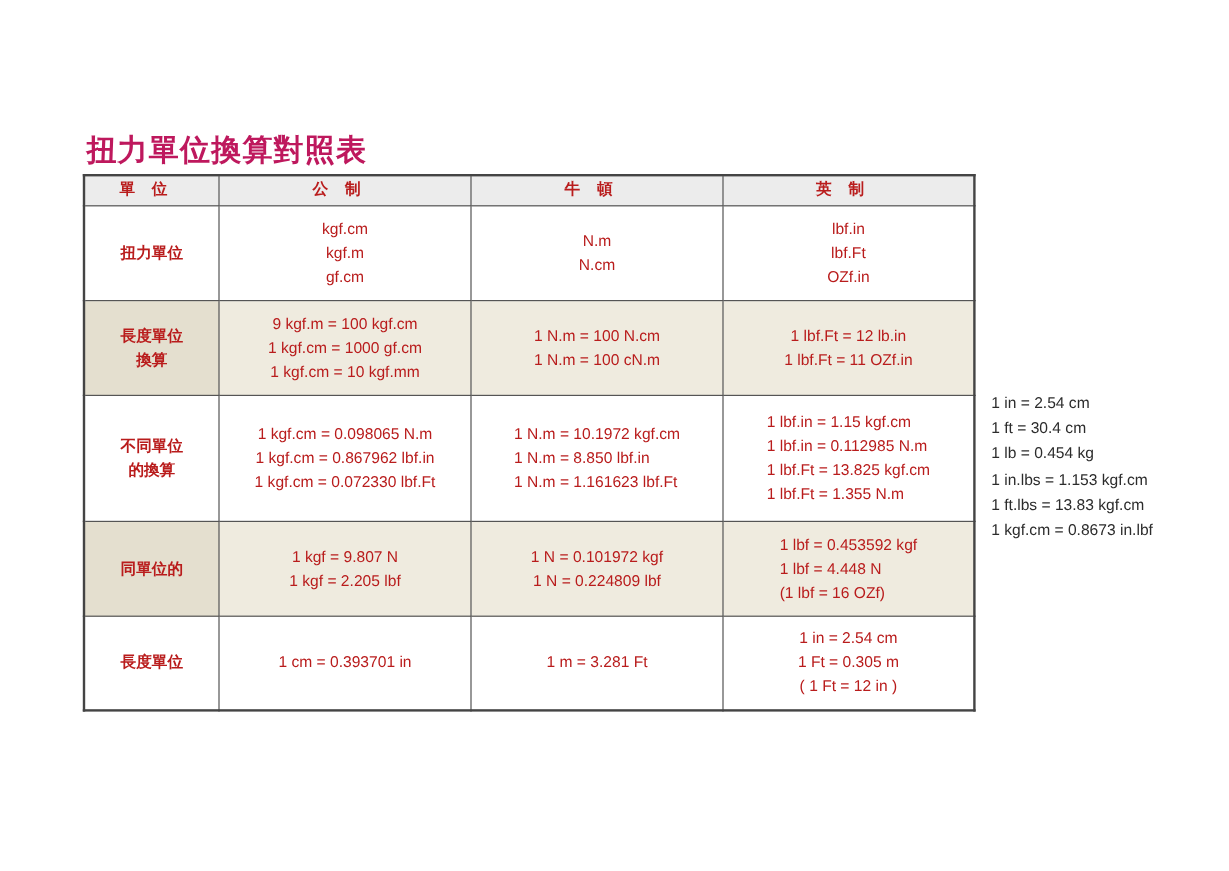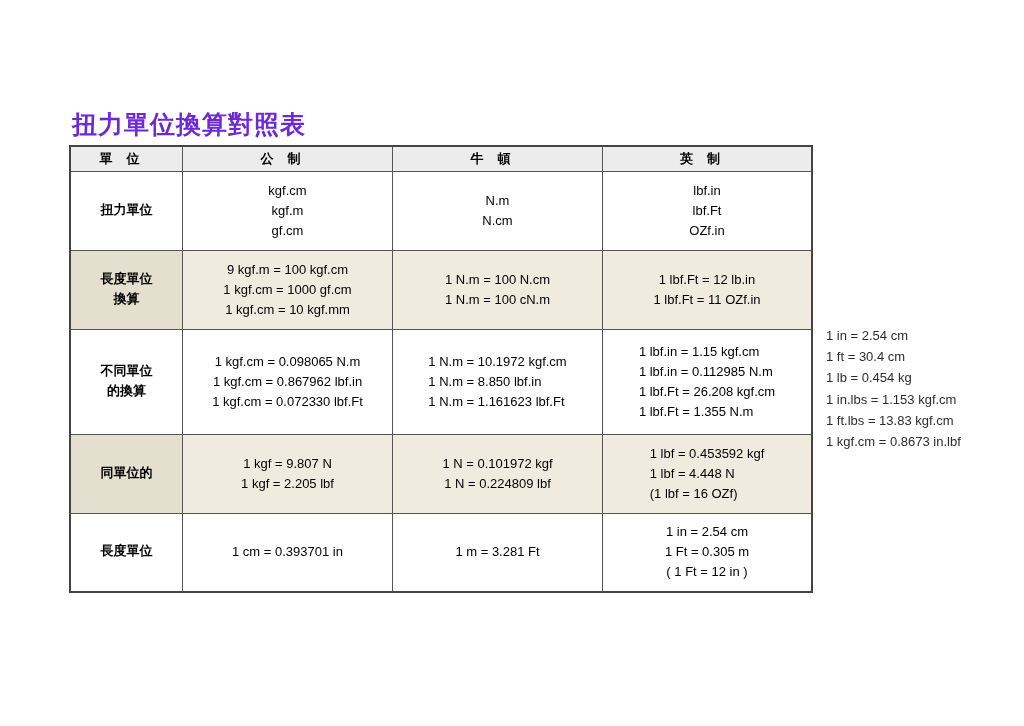--- a/index.html
+++ b/index.html
@@ -2,36 +2,36 @@
 <html><head>
 <meta charset="utf-8">
 <style>
   html, body { margin: 0; padding: 0; }
   body {
     width: 1024px; height: 726px; background: #ffffff; position: relative; overflow: hidden;
     font-family: "Liberation Sans", "DejaVu Sans", sans-serif; color: #2a2a2a;
   }
   .title {
     position: absolute; left: 72px; top: 108px; font-size: 25px; font-weight: bold;
-    color: #6d28d9; letter-spacing: 1px;
+    color: #be185d; letter-spacing: 1px;
     font-family: "DejaVu Sans", sans-serif;
   }
   table.conv {
     position: absolute; left: 69px; top: 145px; border-collapse: collapse;
     border: 2.5px solid #444;
   }
   table.conv td, table.conv th {
     border: 1.5px solid #555; text-align: center; vertical-align: middle;
-    font-size: 13px; line-height: 20px; color: #000000; padding: 0;
+    font-size: 13px; line-height: 20px; color: #b91c1c; padding: 0;
   }
   table.conv th {
     background: #ececec; height: 24px; font-size: 13px; font-weight: bold;
     font-family: "DejaVu Sans", sans-serif; letter-spacing: 14px;
   }
-  .rowlabel { font-weight: bold; font-family: Liberation Mono, monospace; font-size: 13px; color:#333;margin-left:36px; }
+  .rowlabel { font-weight: bold; font-family: Liberation Sans, sans-serif; font-size: 13px; color:#333;margin-left:36px; }
   .shaded td { background: #efebdf; }
   .shaded td.rowlabel { background: #e4dfcf; }
   .c0 { width: 111px; } .c1 { width: 209px; margin-left: 46px; } .c2 { width: 209px; } .c3 { width: 208px; margin-top: 16px; }
   .cell-lines div { white-space: nowrap; }
   .left-lines { display: inline-block; text-align: left; }
   .side-notes {
     position: absolute; left: 826px; top: 325px; font-size: 13px; line-height: 21.2px; color: #2c2c2c;
   }
 </style>
 </head>
@@ -100,21 +100,21 @@
       <div class="left-lines">
         <div>1 N.m = 10.1972 kgf.cm</div>
         <div>1 N.m = 8.850 lbf.in</div>
         <div>1 N.m = 1.161623 lbf.Ft</div>
       </div>
     </td>
     <td class="cell-lines">
       <div class="left-lines">
         <div>1 lbf.in = 1.15 kgf.cm</div>
         <div>1 lbf.in = 0.112985 N.m</div>
-        <div>1 lbf.Ft = 26.208 kgf.cm</div>
+        <div>1 lbf.Ft = 13.825 kgf.cm</div>
         <div>1 lbf.Ft = 1.355 N.m</div>
       </div>
     </td>
   </tr>
 
   <tr class="shaded" style="height:79px">
     <td class="rowlabel">同單位的</td>
     <td class="cell-lines">
       <div>1 kgf = 9.807 N</div>
       <div>1 kgf = 2.205 lbf</div>

